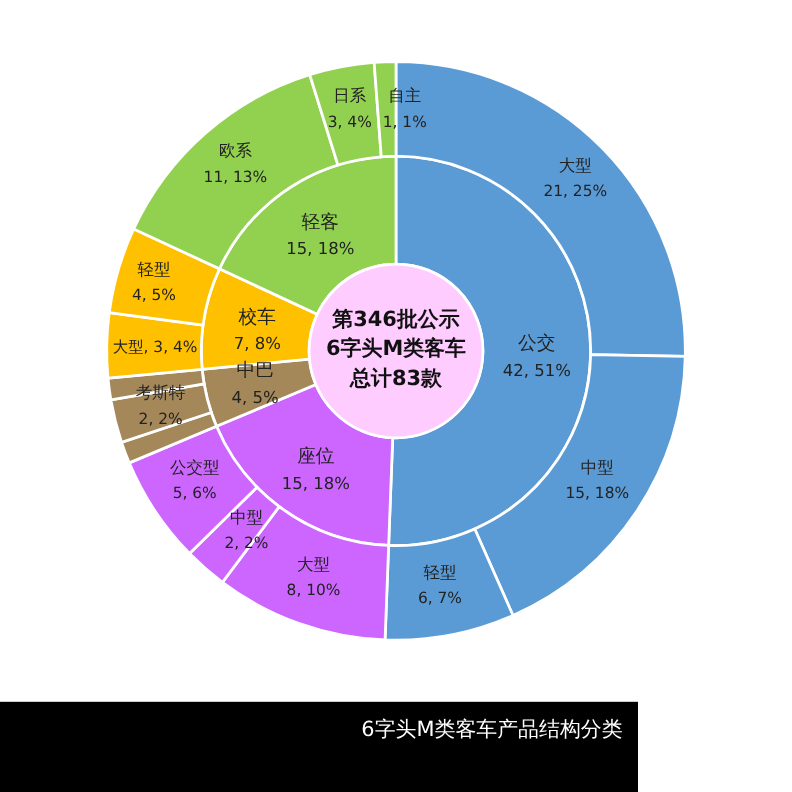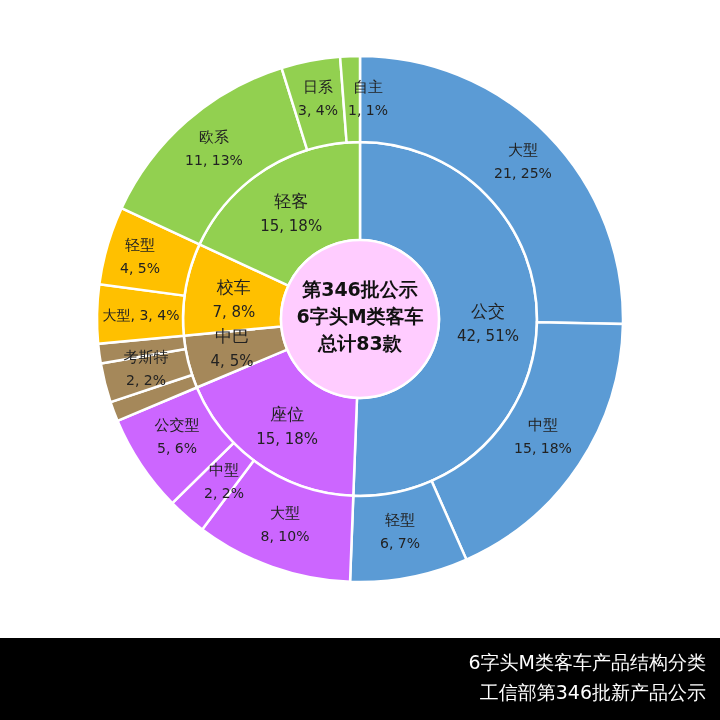--- a/index.html
+++ b/index.html
@@ -1,19 +1,19 @@
 <!DOCTYPE html>
 <html><head>
 <meta charset="utf-8">
 <style>
   html, body { margin: 0; padding: 0; background: #ffffff; }
   body { width: 720px; height: 720px; position: relative; overflow: hidden;
          font-family: "DejaVu Sans", "Liberation Sans", sans-serif; }
   #chart { position: absolute; left: 0; top: 0; width: 720px; height: 638px; }
-  #footer { position: absolute; left: 0; top: 638px; width: 720px; height: 82px; background: #000000; }
+  #footer { position: absolute; left: 0; top: 638px; width: 580px; height: 82px; background: #000000; }
   .footer-line { position: absolute; right: 14px; color: #ffffff; font-size: 19px; white-space: nowrap; }
   #footer-line-1 { top: 12px; }
   #footer-line-2 { top: 42px; }
   svg text { font-family: "DejaVu Sans", "Liberation Sans", sans-serif; }
 </style>
 </head>
 <body>
 
 <div id="chart">
   <svg id="chart-svg" width="720" height="638" viewBox="0 0 720 638">
@@ -77,14 +77,13 @@
         <text x="318" y="92" text-anchor="middle" font-size="15" fill="#222222">日系</text>
         <text x="318" y="115" text-anchor="middle" font-size="14" fill="#222222">3, 4%</text>
         <text x="368" y="92" text-anchor="middle" font-size="15" fill="#222222">自主</text>
         <text x="368" y="115" text-anchor="middle" font-size="14" fill="#222222">1, 1%</text>
       </g>
   </svg>
 </div>
 
 <div id="footer">
   <div id="footer-line-1" class="footer-line">6字头M类客车产品结构分类</div>
-  <div id="footer-line-2" class="footer-line">工信部第346批新产品公示</div>
 </div>
 
 </body></html>

